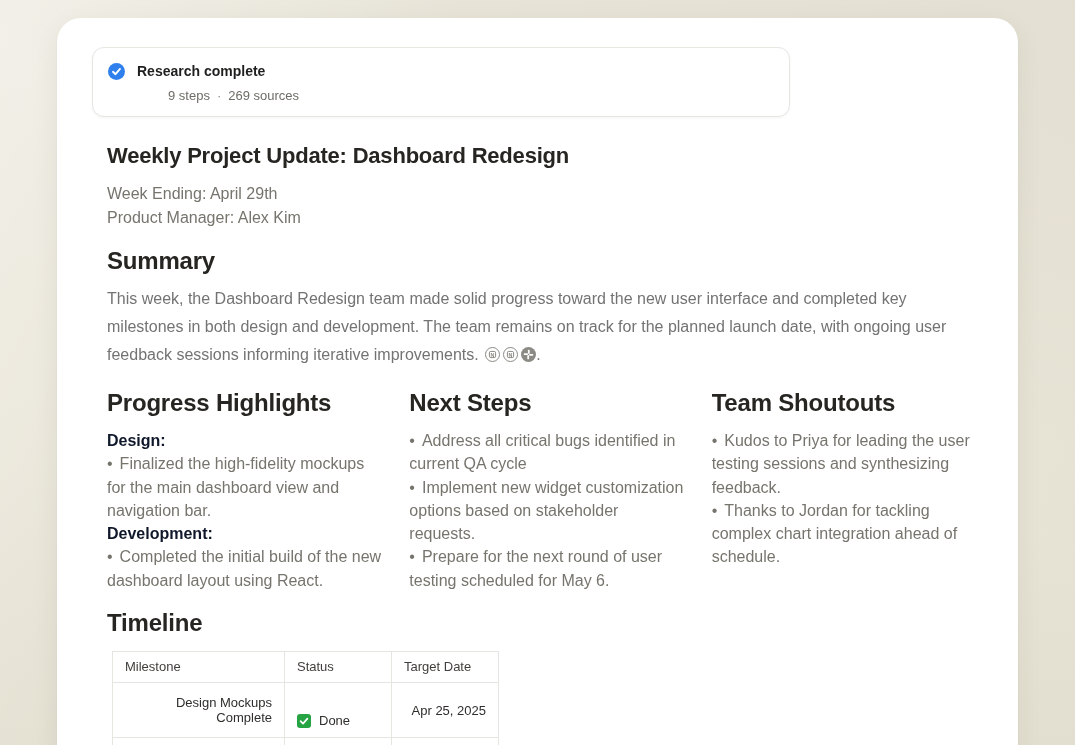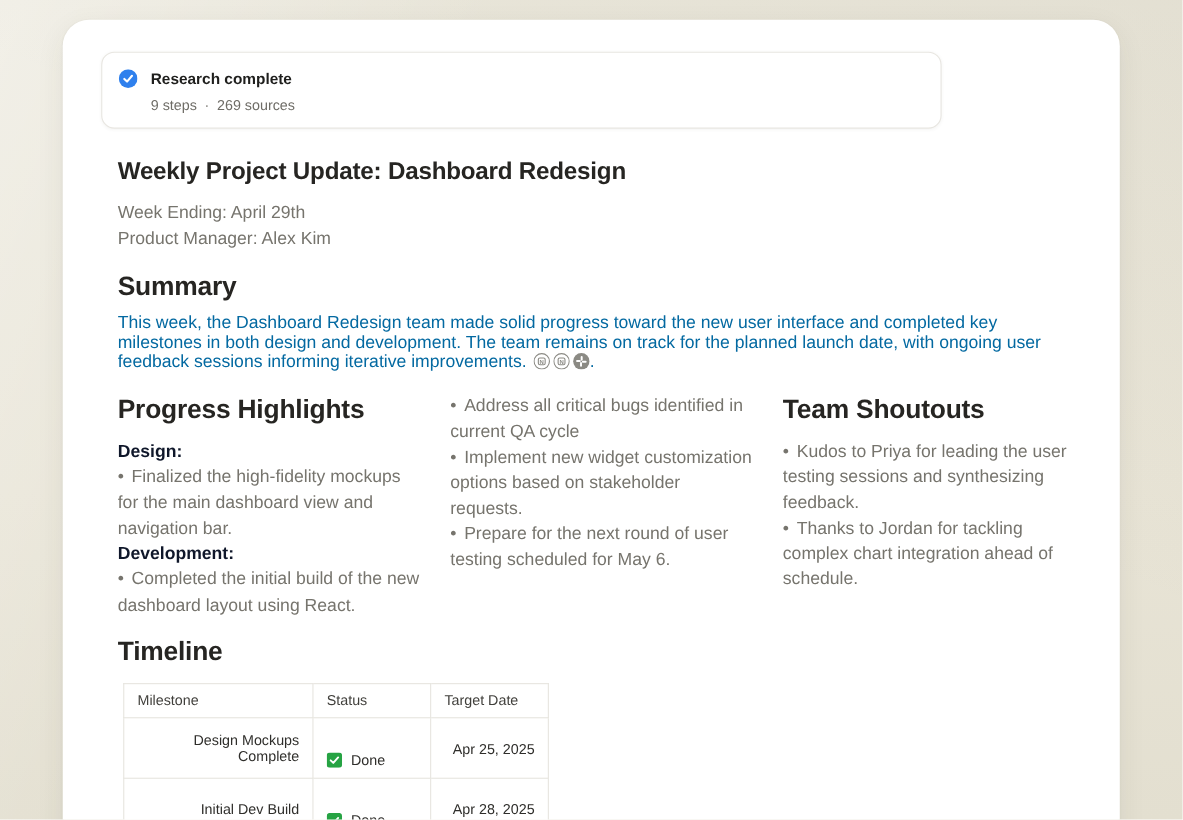--- a/index.html
+++ b/index.html
@@ -15,48 +15,48 @@
 
   .page-card {
     position: absolute; left: 57px; top: 18px; width: 961px; height: 800px;
     background: #ffffff; border-radius: 24px;
     box-shadow: 0 1px 2px rgba(60,55,40,0.05), 0 8px 26px rgba(60,55,40,0.07);
     padding: 29px 30px 0 50px;
   }
 
   
   .research-card {
-    width: 764px; height: 70px; margin-left: -15px;
+    width: 698px; height: 70px; margin-left: -15px;
     border: 1px solid #e8e6e1; border-radius: 12px;
     background: #fff; box-shadow: 0 1px 3px rgba(60,55,40,0.05);
     display: flex; align-items: flex-start; padding: 15px 18px 0 15px;
     cursor: pointer;
   }
   .research-card .check-wrap { width: 17px; height: 17px; flex: 0 0 auto; margin-top: 0px; }
   .research-card .rc-text { margin-left: 12px; }
   .rc-title { font-size: 14px; font-weight: 700; color: #1f1f1d; line-height: 17px; }
-  .rc-meta { margin-top: 8px; font-size: 13px; color: #6e6c66; line-height: 16px; }
+  .rc-meta { margin-top: 8px; font-size: 13px; color: #6e6c66; line-height: 16px; margin-left: 31px; }
   .rc-meta .sep { margin: 0 7px; color: #8b8984; }
 
   
   .doc-title {
     margin: 23px 0 0 0; font-size: 22px; line-height: 31px;
     font-weight: 700; color: #262522; letter-spacing: -0.2px;
   }
   .doc-meta { margin-top: 11px; }
   .doc-meta div { font-size: 16px; line-height: 23.5px; color: #76746d; }
 
   h2.sec {
     margin: 17px 0 0 0; font-size: 24px; line-height: 30px;
     font-weight: 700; color: #262522; letter-spacing: -0.2px;
   }
 
   .summary-p {
     margin-top: 9px; width: 840px;
-    font-size: 16px; line-height: 18px; color: #0369a1;
+    font-size: 16px; line-height: 28px; color: #737373;
   }
   .cite-row { display: inline-flex; gap: 3px; vertical-align: -2px; margin-left: 2px; }
   .cite { width: 15px; height: 15px; display: inline-block; cursor: pointer; }
 
   .columns { display: grid; grid-template-columns: repeat(3, 1fr); gap: 26px; margin-top: 19px; }
   .columns h2.sec { margin: 0 0 11px 0; }
   .block { font-size: 16px; line-height: 23.3px; color: #76746d; }
   .block.label { font-weight: 700; color: #0f172a; }
   .bullet-marker { margin-right: 7px; }
 
@@ -128,20 +128,21 @@
 
     <div>
       <h2 class="sec">Progress Highlights</h2>
       <div class="block label">Design:</div>
       <div class="block"><span class="bullet-marker">•</span><span>Finalized the high-fidelity mockups for the main dashboard view and navigation bar.</span></div>
       <div class="block label">Development:</div>
       <div class="block"><span class="bullet-marker">•</span><span>Completed the initial build of the new dashboard layout using React.</span></div>
     </div>
 
     <div>
+      <h2 class="sec">Next Steps</h2>
       <div class="block"><span class="bullet-marker">•</span><span>Address all critical bugs identified in current QA cycle</span></div>
       <div class="block"><span class="bullet-marker">•</span><span>Implement new widget customization options based on stakeholder requests.</span></div>
       <div class="block"><span class="bullet-marker">•</span><span>Prepare for the next round of user testing scheduled for May 6.</span></div>
     </div>
 
     <div>
       <h2 class="sec">Team Shoutouts</h2>
       <div class="block"><span class="bullet-marker">•</span><span>Kudos to Priya for leading the user testing sessions and synthesizing feedback.</span></div>
       <div class="block"><span class="bullet-marker">•</span><span>Thanks to Jordan for tackling complex chart integration ahead of schedule.</span></div>
     </div>

